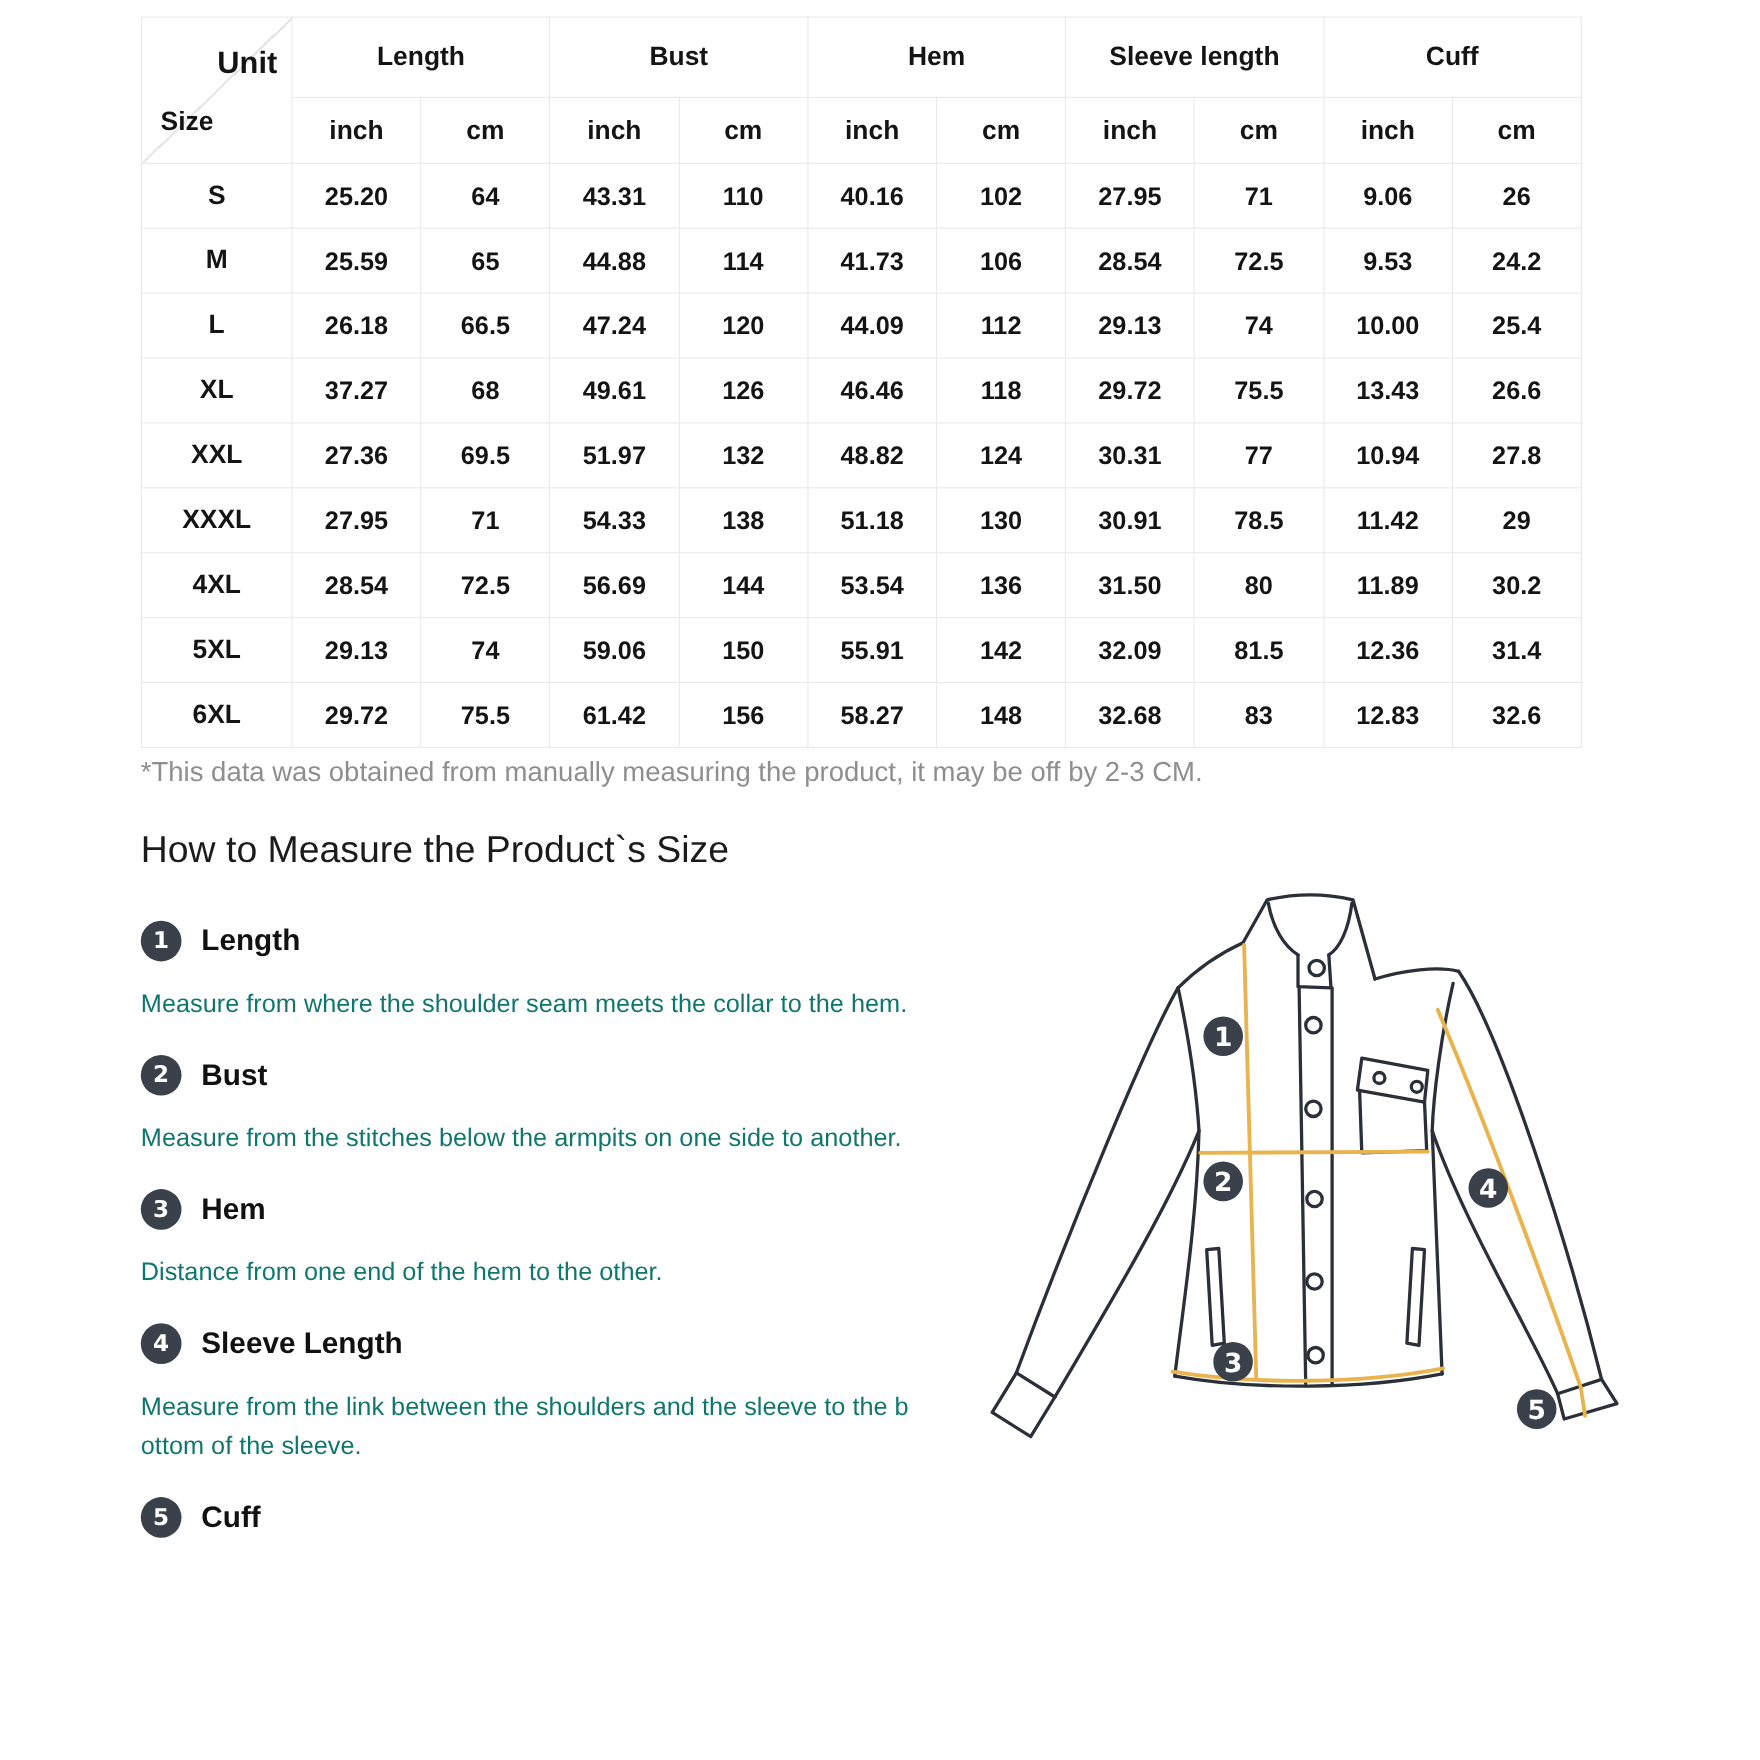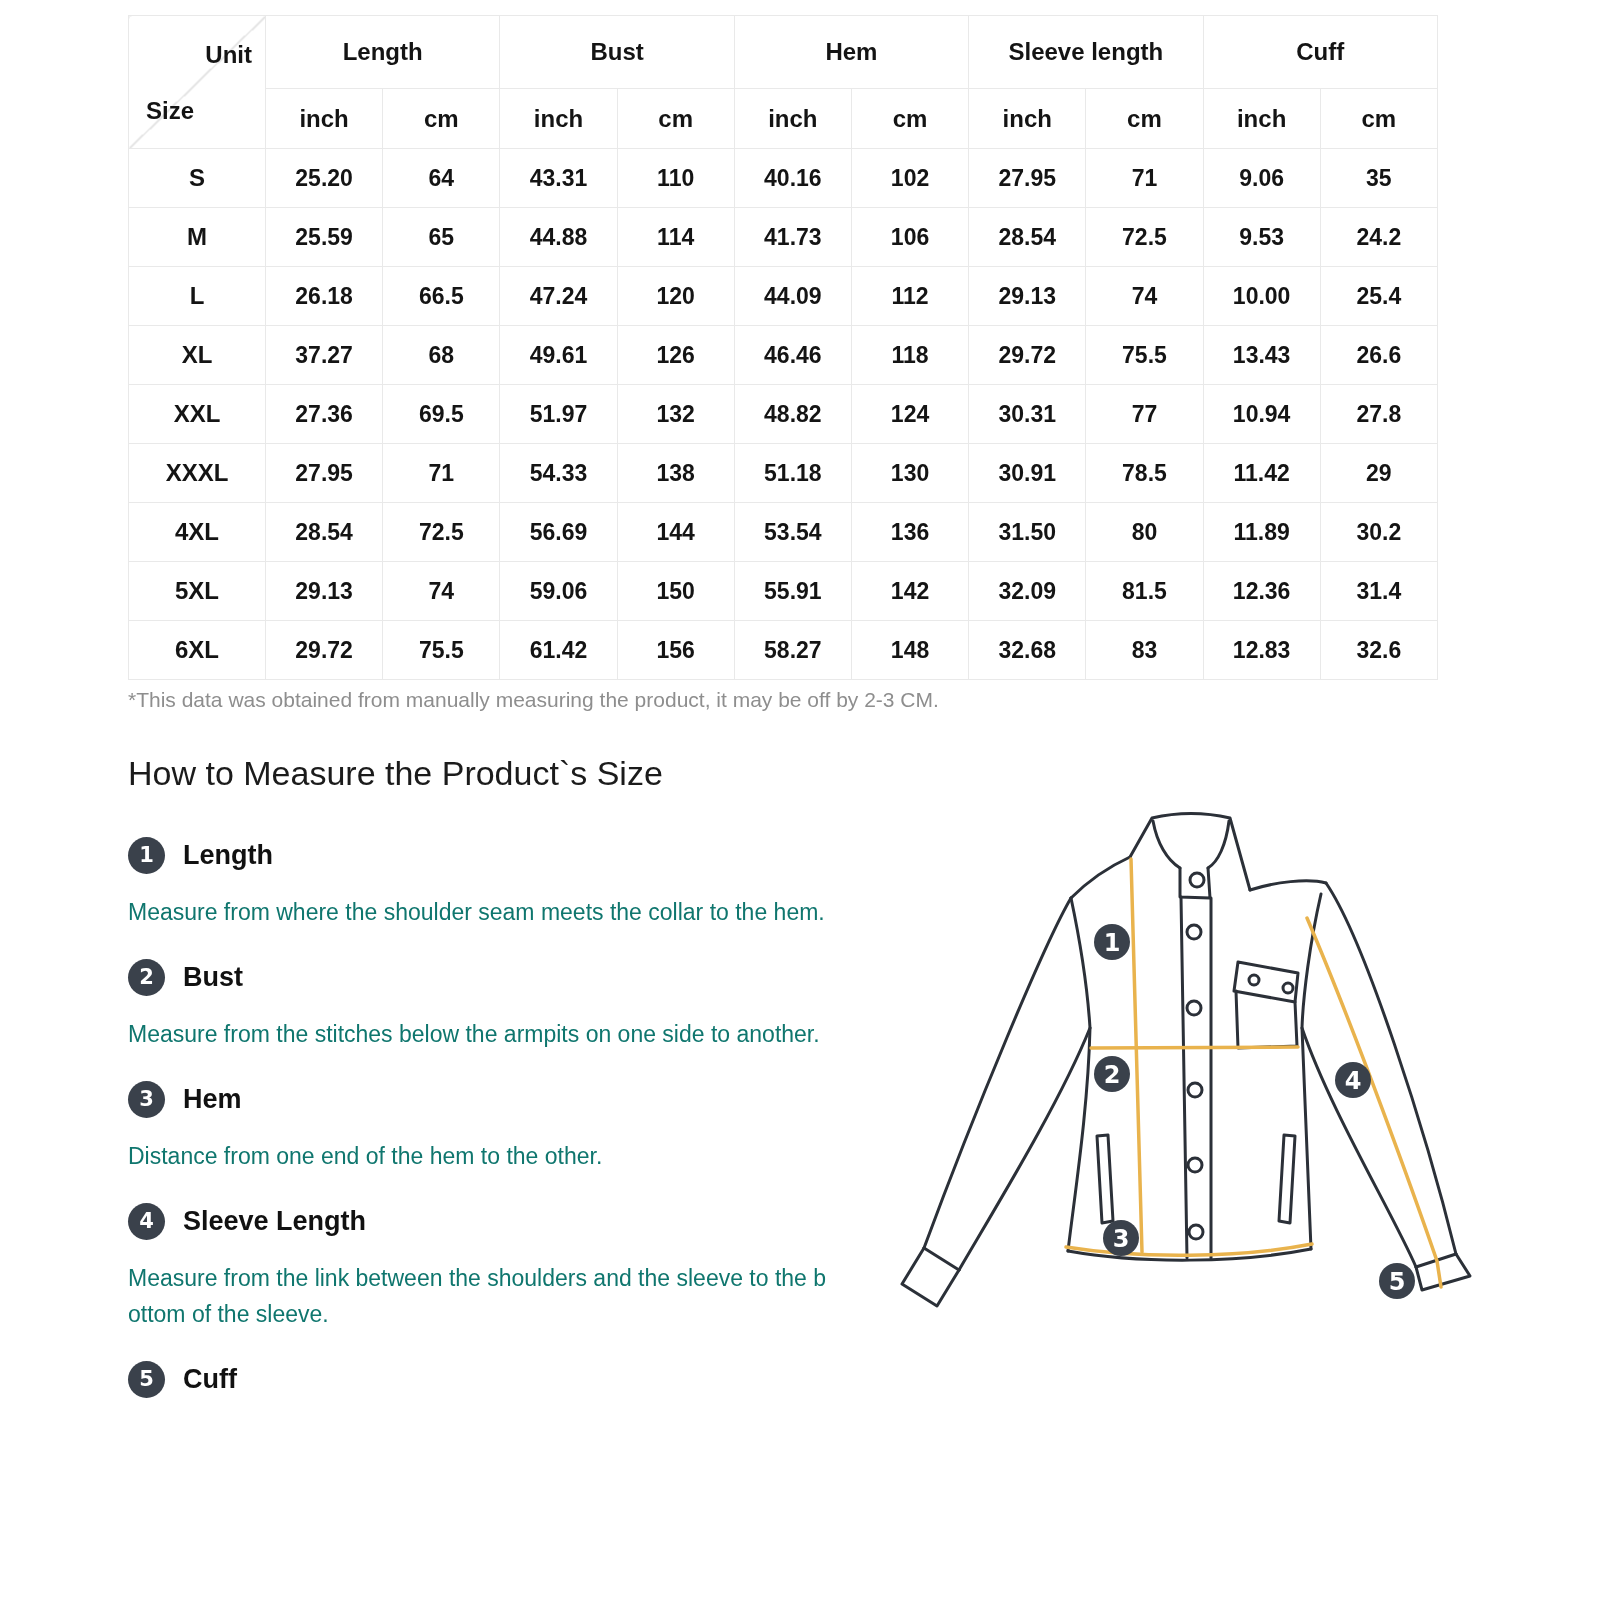--- a/index.html
+++ b/index.html
@@ -22,27 +22,27 @@
   .size-table thead tr.unit-row th  { height:59px; font-size:24px; }
   .size-table tbody td { height:58px; font-size:23px; }
   .size-table tbody td.row-label { font-size:24px; }
 
   th.corner {
     position:relative;
     background-image:linear-gradient(to bottom right,
       transparent calc(50% - 1px), #e5e5e5 calc(50% - 1px),
       #e5e5e5 calc(50% + 1px), transparent calc(50% + 1px));
   }
-  .corner-unit { position:absolute; top:25px; right:13px; font-size:24px; }
+  .corner-unit { position:absolute; top:25px; right:13px; font-size:28px; }
   .corner-size { position:absolute; bottom:23px; left:17px; font-size:24px; }
 
   
   .footnote {
     position:absolute; left:128px; top:688px; margin:0;
-    font-size:21px; color:#8e8e8e; font-weight:normal;
+    font-size:25px; color:#8e8e8e; font-weight:normal;
   }
   .howto-title {
     position:absolute; left:128px; top:752px; margin:0;
     font-size:34px; line-height:42px; font-weight:400; color:#1b1b1b;
   }
 
   
   .howto-list { position:absolute; left:128px; top:836px; width:705px; }
   .howto-item + .howto-item { margin-top:28px; }
   .howto-head { display:flex; align-items:center; gap:18px; height:38px; }
@@ -104,21 +104,21 @@
         <td class="row-label">S</td>
         <td>25.20</td>
         <td>64</td>
         <td>43.31</td>
         <td>110</td>
         <td>40.16</td>
         <td>102</td>
         <td>27.95</td>
         <td>71</td>
         <td>9.06</td>
-        <td>35</td>
+        <td>26</td>
       </tr>
       <tr>
         <td class="row-label">M</td>
         <td>25.59</td>
         <td>65</td>
         <td>44.88</td>
         <td>114</td>
         <td>41.73</td>
         <td>106</td>
         <td>28.54</td>

